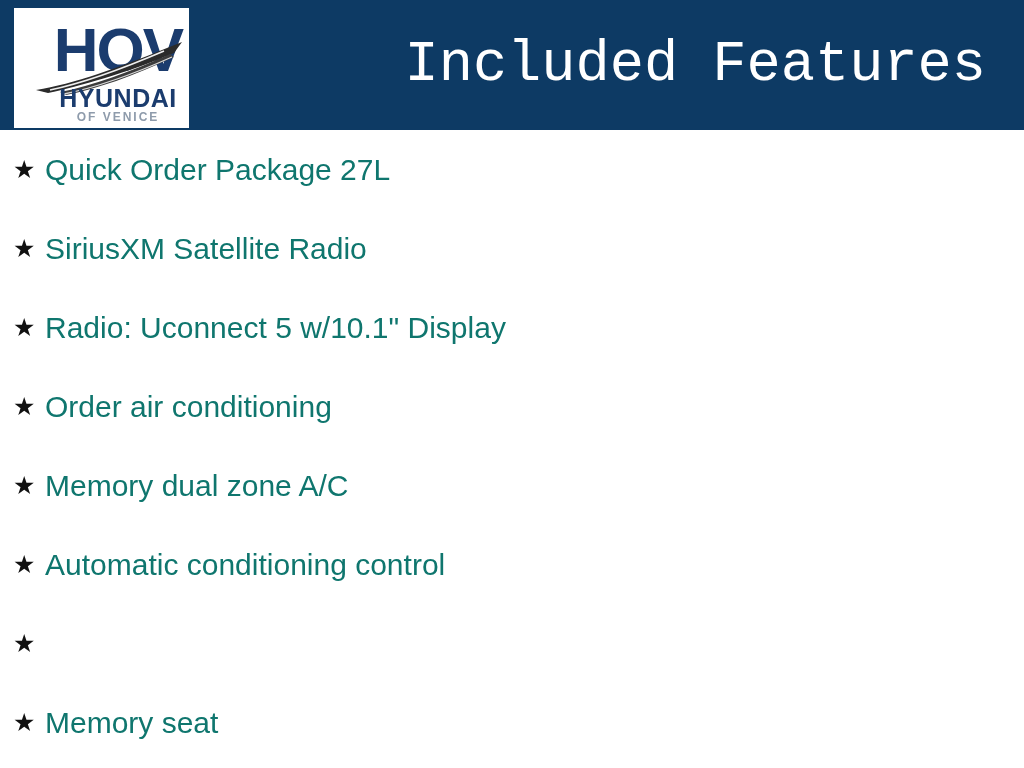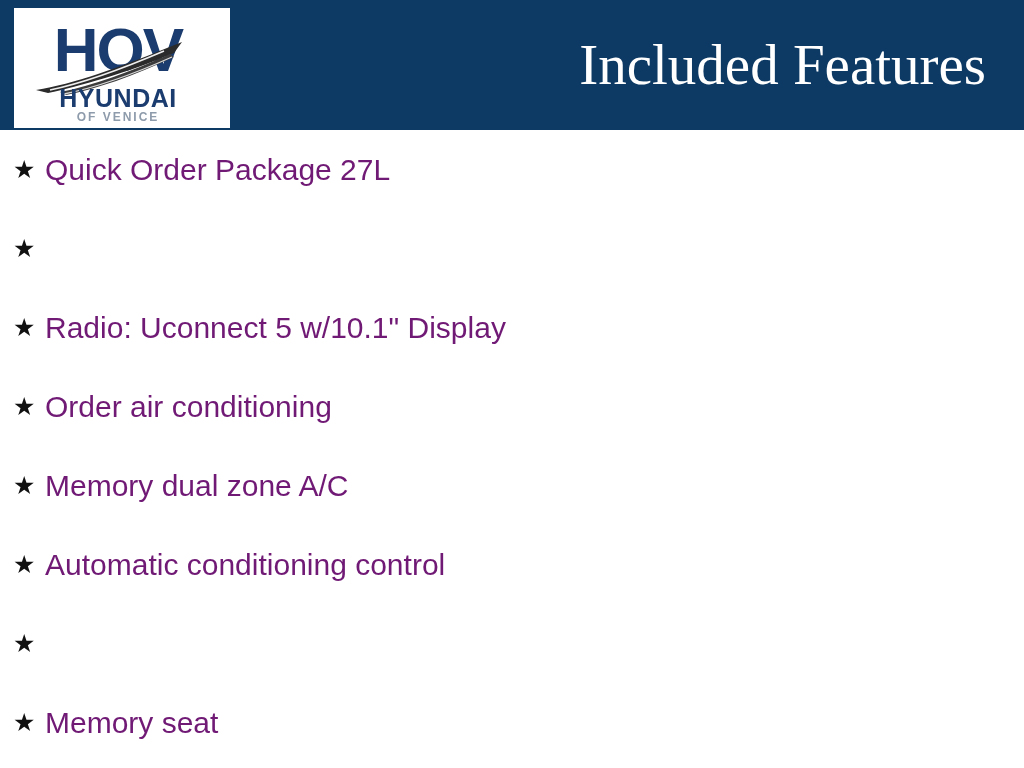--- a/index.html
+++ b/index.html
@@ -28,34 +28,34 @@
     top: 0;
     width: 1024px;
     height: 130px;
     background: #0d3a64;
   }
   .page-title {
     position: absolute;
     right: 38px;
     top: 28px;
     color: #ffffff;
-    font-family: Liberation Serif, serif;
+    font-family: Liberation Mono, monospace;
     font-size: 57px;
     font-weight: 400;
     line-height: 74px;
     letter-spacing: 0px;
     white-space: nowrap;
   }
 
   
   .logo-box {
     position: absolute;
     left: 14px;
     top: 8px;
-    width: 216px;
+    width: 175px;
     height: 120px;
     background: #ffffff;
     overflow: hidden;
   }
   .logo-svg {
     display: block;
     width: 208px;
     height: 120px;
   }
 
@@ -79,21 +79,21 @@
   }
   .feature-star {
     width: 32px;
     flex: 0 0 32px;
     color: #111111;
     font-size: 25px;
     line-height: 1;
     text-align: left;
   }
   .feature-label {
-    color: #701a75;
+    color: #0f766e;
     font-family: "Liberation Sans", sans-serif;
     font-size: 30px;
     font-weight: 400;
     line-height: 36px;
     white-space: nowrap;
   }
 </style>
 </head>
 <body>
 
@@ -122,20 +122,21 @@
     </svg>
   </div>
 
   <ul class="feature-list">
     <li class="feature-item">
       <span class="feature-star">★</span>
       <span class="feature-label">Quick Order Package 27L</span>
     </li>
     <li class="feature-item">
       <span class="feature-star">★</span>
+      <span class="feature-label">SiriusXM Satellite Radio</span>
     </li>
     <li class="feature-item">
       <span class="feature-star">★</span>
       <span class="feature-label">Radio: Uconnect 5 w/10.1" Display</span>
     </li>
     <li class="feature-item">
       <span class="feature-star">★</span>
       <span class="feature-label">Order air conditioning</span>
     </li>
     <li class="feature-item">

